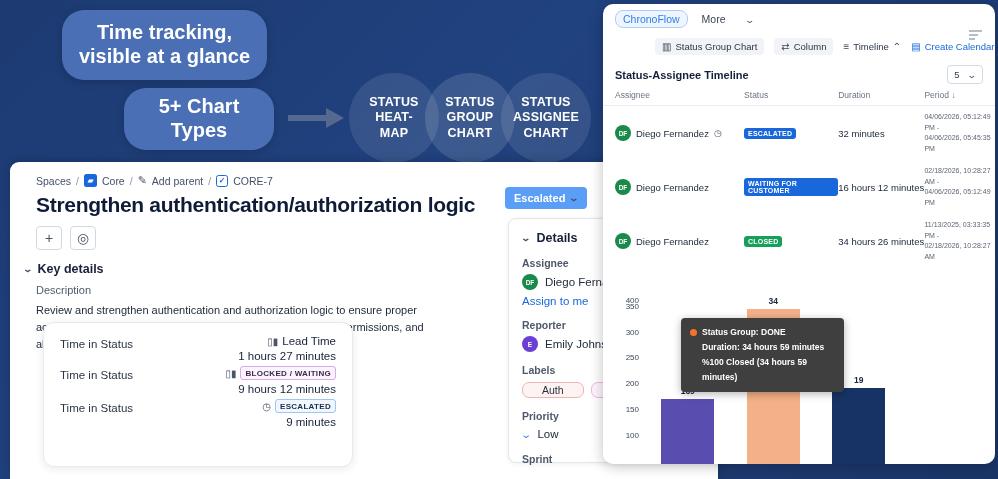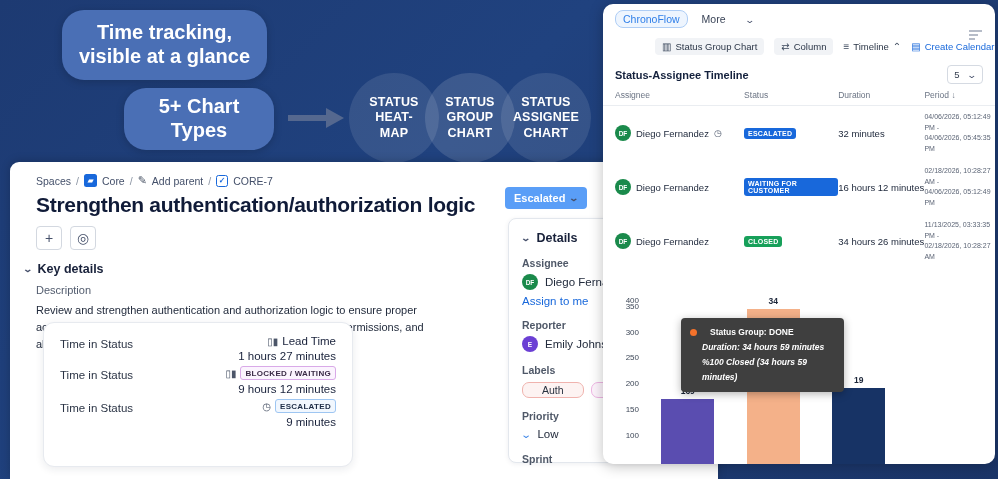--- a/index.html
+++ b/index.html
@@ -224,23 +224,23 @@
   }
 
   .tooltip {
     position: absolute; left: 78px; top: 44px;
     width: 163px;
     background: #3f3f3f; color: #fff; border-radius: 4px;
     padding: 7px 9px; font-size: 8.5px; line-height: 1.75;
     box-shadow: 0 2px 8px rgba(0,0,0,.3);
     z-index: 5;
   }
-  .tt-row { display: flex; align-items: center; gap: 13px; font-weight: bold; }
+  .tt-row { display: flex; align-items: center; gap: 5px; font-weight: bold; }
   .tt-dot { width: 7px; height: 7px; border-radius: 50%; background: #f4722b; display: inline-block; }
-  .tt-line { font-weight: bold; padding-left: 12px; font-style: italic; }
+  .tt-line { font-weight: bold; padding-left: 12px; }
 </style>
 </head>
 <body>
 
 <div class="hero">
   <div class="pill pill-1">
 
     <span>Time tracking,<br>visible at a glance</span>
   </div>
   <div class="pill pill-2">

